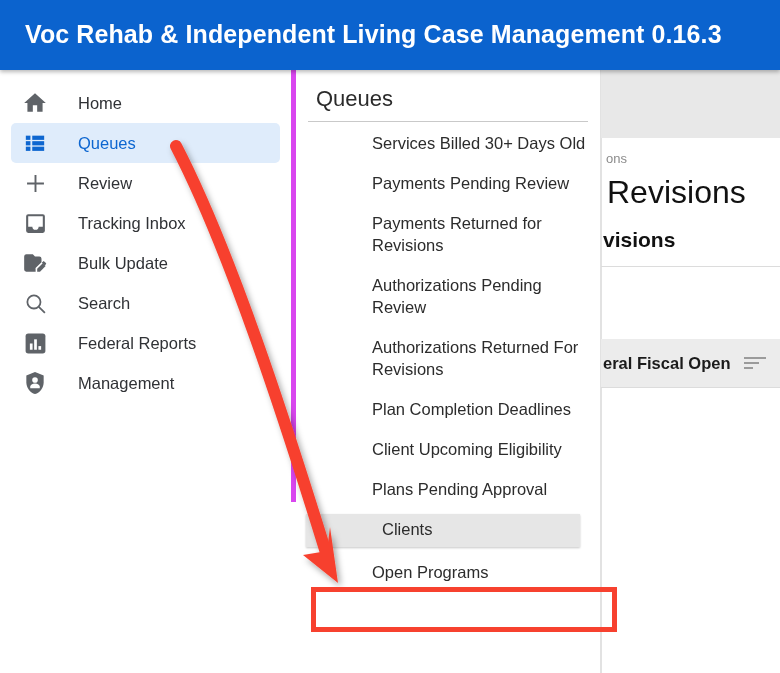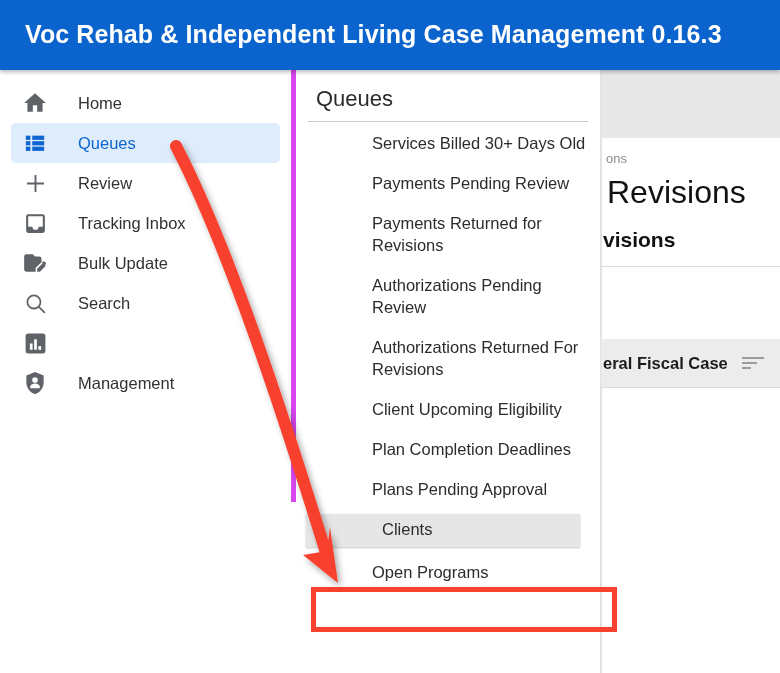--- a/index.html
+++ b/index.html
@@ -245,41 +245,41 @@
 </div>
 
 <div id="right-panel">
   <div id="rp-topband"></div>
   <div id="rp-left-edge"></div>
   <div id="rp-breadcrumb">ons</div>
   <div id="rp-heading">Revisions</div>
   <div id="rp-subheading">visions</div>
   <div id="rp-divider"></div>
   <div id="rp-col-header">
-    <span id="rp-col-label">eral Fiscal Case</span>
+    <span id="rp-col-label">eral Fiscal Open</span>
     <span id="rp-sort-icon">
       <i></i>
         <i></i>
         <i></i>
     </span>
   </div>
   <div id="rp-row-divider"></div>
 </div>
 
 <div id="queues-panel">
   <div id="queues-heading">Queues</div>
   <div id="queues-rule"></div>
   <div id="queues-list">
     <div class="queue-item">Services Billed 30+ Days Old</div>
     <div class="queue-item">Payments Pending Review</div>
     <div class="queue-item">Payments Returned for Revisions</div>
     <div class="queue-item">Authorizations Pending Review</div>
     <div class="queue-item">Authorizations Returned For Revisions</div>
+    <div class="queue-item">Plan Completion Deadlines</div>
     <div class="queue-item">Client Upcoming Eligibility</div>
-    <div class="queue-item">Plan Completion Deadlines</div>
     <div class="queue-item">Plans Pending Approval</div>
     <div class="queue-item highlight">Clients</div>
     <div class="queue-item">Open Programs</div>
   </div>
 </div>
 
 <div id="sidebar">
   <div class="nav-spacer"></div>
 
   <div class="nav-item">
@@ -346,20 +346,21 @@
 
   <div class="nav-item">
     <span class="nav-icon">
       <svg width="25" height="25" viewBox="0 0 24 24" fill="currentColor">
         <rect x="2.5" y="2.5" width="19" height="19" rx="2.6"></rect>
         <rect x="6.6" y="12" width="2.6" height="6" fill="#ffffff"></rect>
         <rect x="10.7" y="8" width="2.6" height="10" fill="#ffffff"></rect>
         <rect x="14.8" y="14.5" width="2.6" height="3.5" fill="#ffffff"></rect>
       </svg>
     </span>
+    <span class="nav-label">Federal Reports</span>
   </div>
 
   <div class="nav-item">
     <span class="nav-icon">
       <svg width="26" height="26" viewBox="0 0 24 24" fill="currentColor">
         <path d="M12 1.8L4 5v6.2c0 5 3.4 9.6 8 11 4.6-1.4 8-6 8-11V5z"></path>
         <circle cx="12" cy="9.2" r="2.6" fill="#ffffff"></circle>
         <path d="M12 12.4c-2.5 0-4.4 1.4-4.4 2.9v1.6h8.8v-1.6c0-1.5-1.9-2.9-4.4-2.9z" fill="#ffffff"></path>
       </svg>
     </span>

